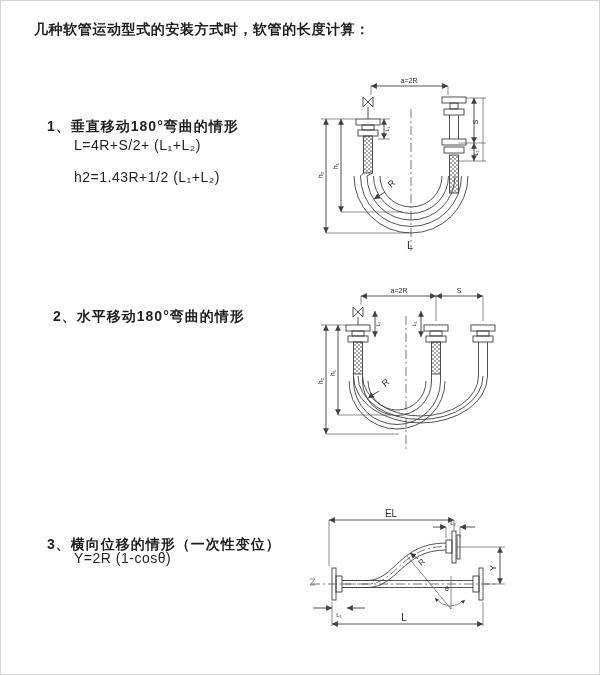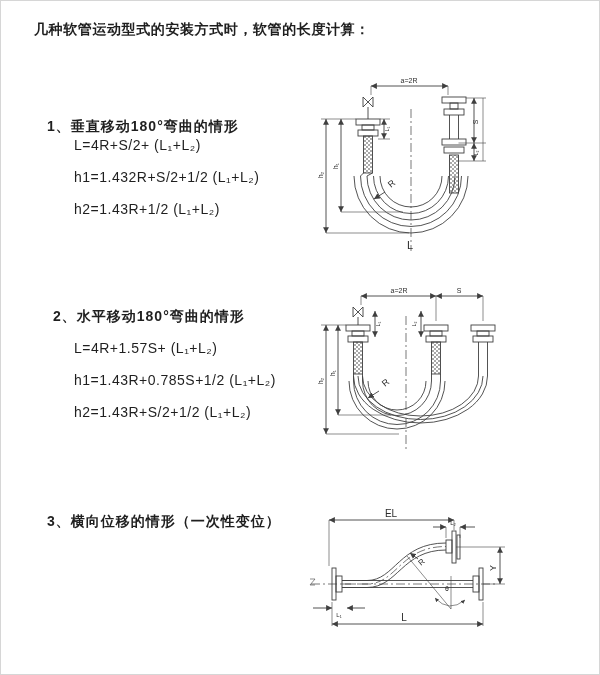--- a/index.html
+++ b/index.html
@@ -22,33 +22,28 @@
 </head>
 <body>
 
 <div class="page">
 
   <div class="title">几种软管运动型式的安装方式时，软管的长度计算：</div>
 
   <div class="sec-head" style="left:46px;top:117px;">1、垂直移动180°弯曲的情形</div>
   <div class="formulas" style="left:73px;top:128px;">
     <div class="f">L=4R+S/2+ (L₁+L₂)</div>
-    <div class="f">h1=1.432R+S/2+1/2 (L₁+L₂)</div>
     <div class="f">h2=1.43R+1/2 (L₁+L₂)</div>
   </div>
 
   <div class="sec-head" style="left:52px;top:307px;">2、水平移动180°弯曲的情形</div>
-  <div class="formulas" style="left:73px;top:331px;">
-    <div class="f">L=4R+1.57S+ (L₁+L₂)</div>
-    <div class="f">h1=1.43R+0.785S+1/2 (L₁+L₂)</div>
-    <div class="f">h2=1.43R+S/2+1/2 (L₁+L₂)</div>
-  </div>
-
-  <div class="sec-head" style="left:46px;top:512px;">3、横向位移的情形（一次性变位）</div>
+
+  <div class="sec-head" style="left:46px;top:535px;">3、横向位移的情形（一次性变位）</div>
   <div class="formulas" style="left:73px;top:541px;">
+    <div class="f">Y=2R (1-cosθ)</div>
   </div>
 
   <svg class="d" style="left:310px;top:70px;" width="280" height="195" viewBox="0 0 280 195">
     <defs>
       <marker id="m1" viewBox="0 0 8 8" refX="8" refY="4" markerWidth="6.5" markerHeight="6.5" orient="auto-start-reverse">
         <path d="M0 0 L8 4 L0 8 Z"></path>
       </marker>
       <pattern id="p1" patternUnits="userSpaceOnUse" width="4" height="4">
         <path d="M0 4 L4 0 M0 0 L4 4" style="stroke-width:.45"></path>
       </pattern>

